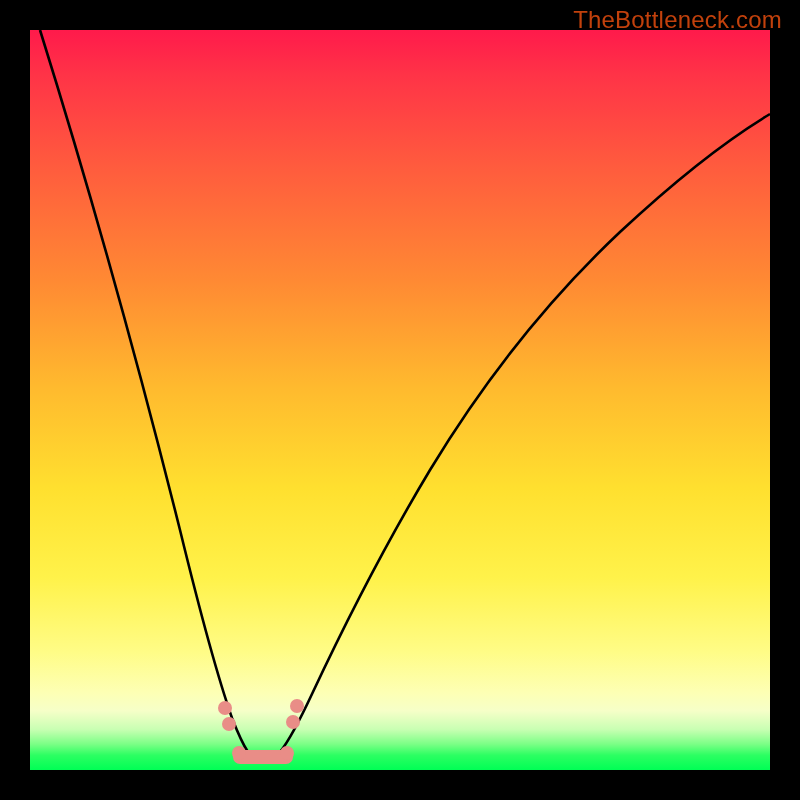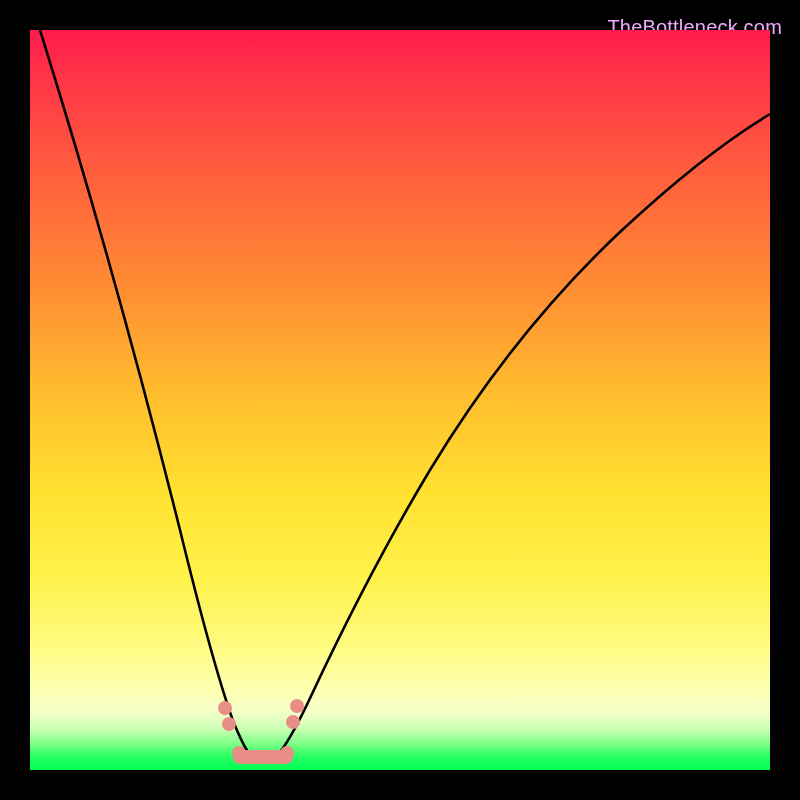--- a/index.html
+++ b/index.html
@@ -37,24 +37,24 @@
       #fdffb4 89.5%,
       #f6ffc8 92%,
       #c9ffb3 94.5%,
       #7bff86 96.5%,
       #2cff62 98%,
       #00ff55 100%
     );
   }
   .watermark {
     position: absolute;
-    top: 16px;
+    top: 6px;
     right: 18px;
-    color: #f0abfc;
-    font-size: 20px;
+    color: #c2410c;
+    font-size: 24px;
     font-weight: 500;
     letter-spacing: 0.2px;
     user-select: none;
   }
   svg.curve {
     position: absolute;
     left: 0;
     top: 0;
     width: 740px;
     height: 740px;

